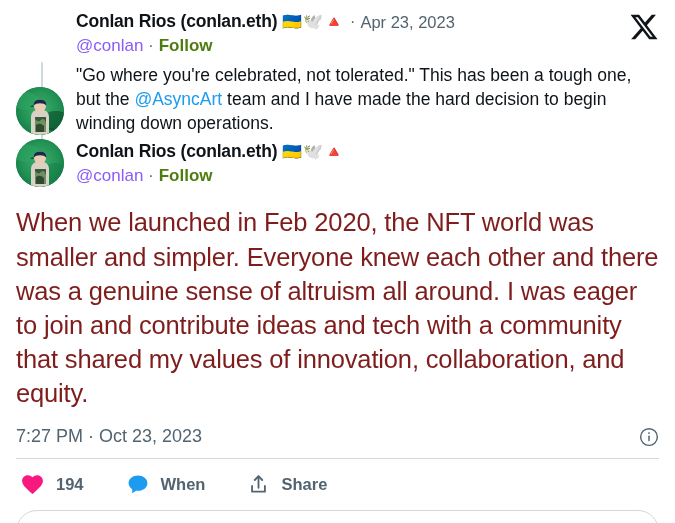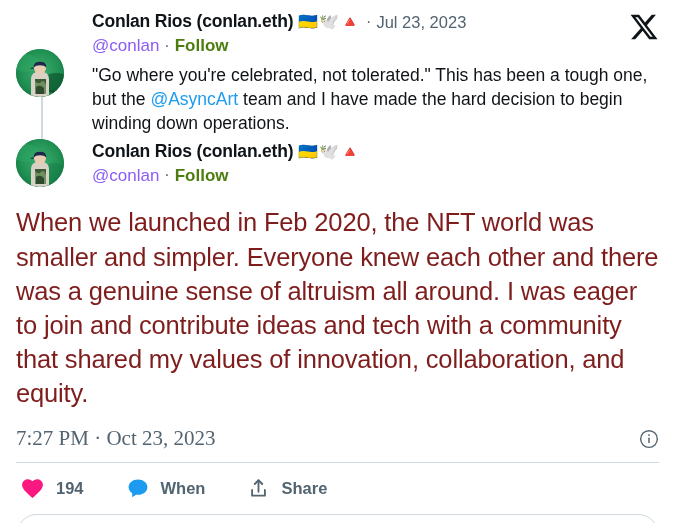--- a/index.html
+++ b/index.html
@@ -44,22 +44,21 @@
     width: 2px;
     height: 94px;
     background: #cfd9de;
     border-radius: 1px;
   }
 
   
   .post {
     position: relative;
     display: flex;
-    align-items: center;
-    gap: 16px;
+    align-items: flex-end;
   }
   .post.first { margin-bottom: 4px; }
 
   .avatar-col {
     flex: 0 0 auto;
     width: 48px;
     margin-right: 12px;
     position: relative;
     z-index: 2;
   }
@@ -147,22 +146,21 @@
   
   .meta-row {
     display: flex;
     align-items: center;
     justify-content: space-between;
     margin-top: 16px;
     padding-bottom: 11px;
   }
   .timestamp {
     color: #536471;
-    font-size: 21px;
-    font-family: Liberation Serif, serif;
+    font-size: 18px;
   }
   .info-icon {
     width: 20px;
     height: 20px;
     cursor: pointer;
     line-height: 0;
   }
   .info-icon svg { display: block; width: 20px; height: 20px; }
 
   .divider {
@@ -252,21 +250,21 @@
           </g>
         </svg>
       </div>
     </div>
 
     <div class="post-body">
       <div class="name-row">
         <span class="display-name">Conlan Rios (conlan.eth)</span>
         <span class="emoji-badges">🇺🇦🕊️🔺</span>
         <span class="dot-sep">·</span>
-        <span class="post-date">Jul 23, 2023</span>
+        <span class="post-date">Apr 23, 2023</span>
       </div>
       <div class="handle-row">
         <span class="handle">@conlan</span>
         <span class="dot-sep">·</span>
         <a class="follow-link">Follow</a>
       </div>
       <div class="post-text"><span>"Go where you're celebrated, not tolerated." This has been a tough one, but the </span><a class="mention">@AsyncArt</a><span> team and I have made the hard decision to begin winding down operations.</span></div>
     </div>
   </div>
 

